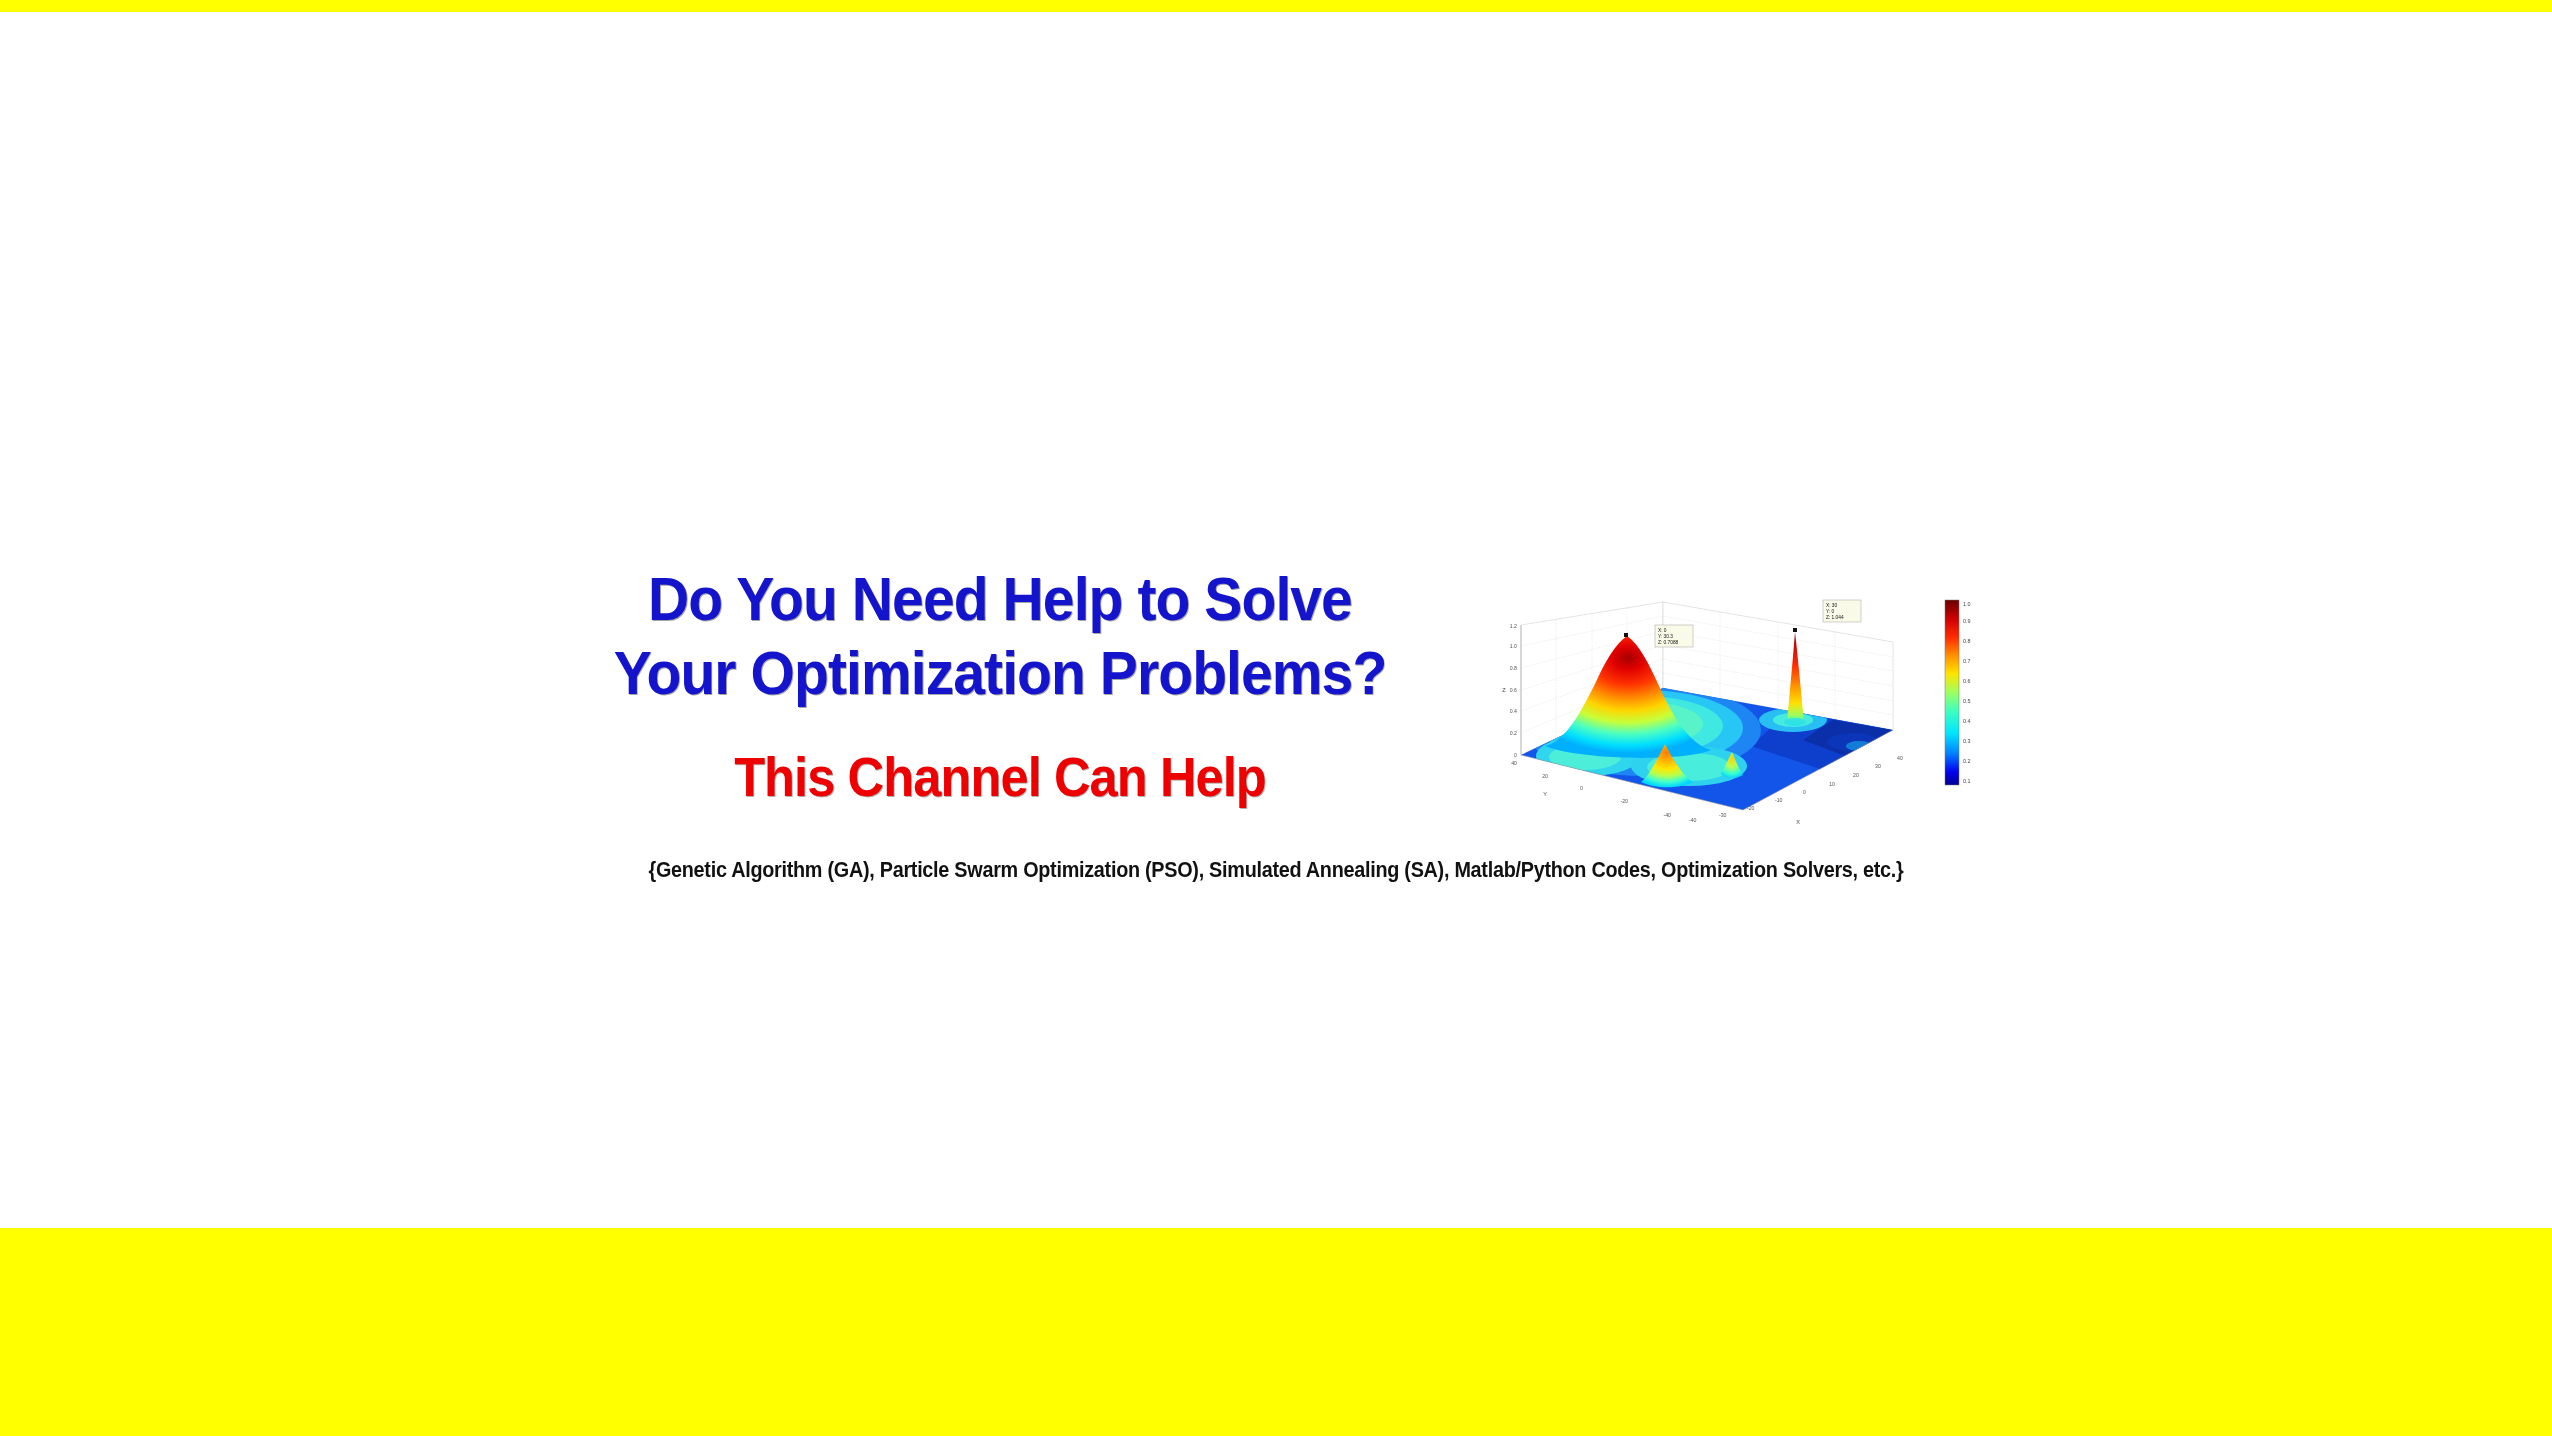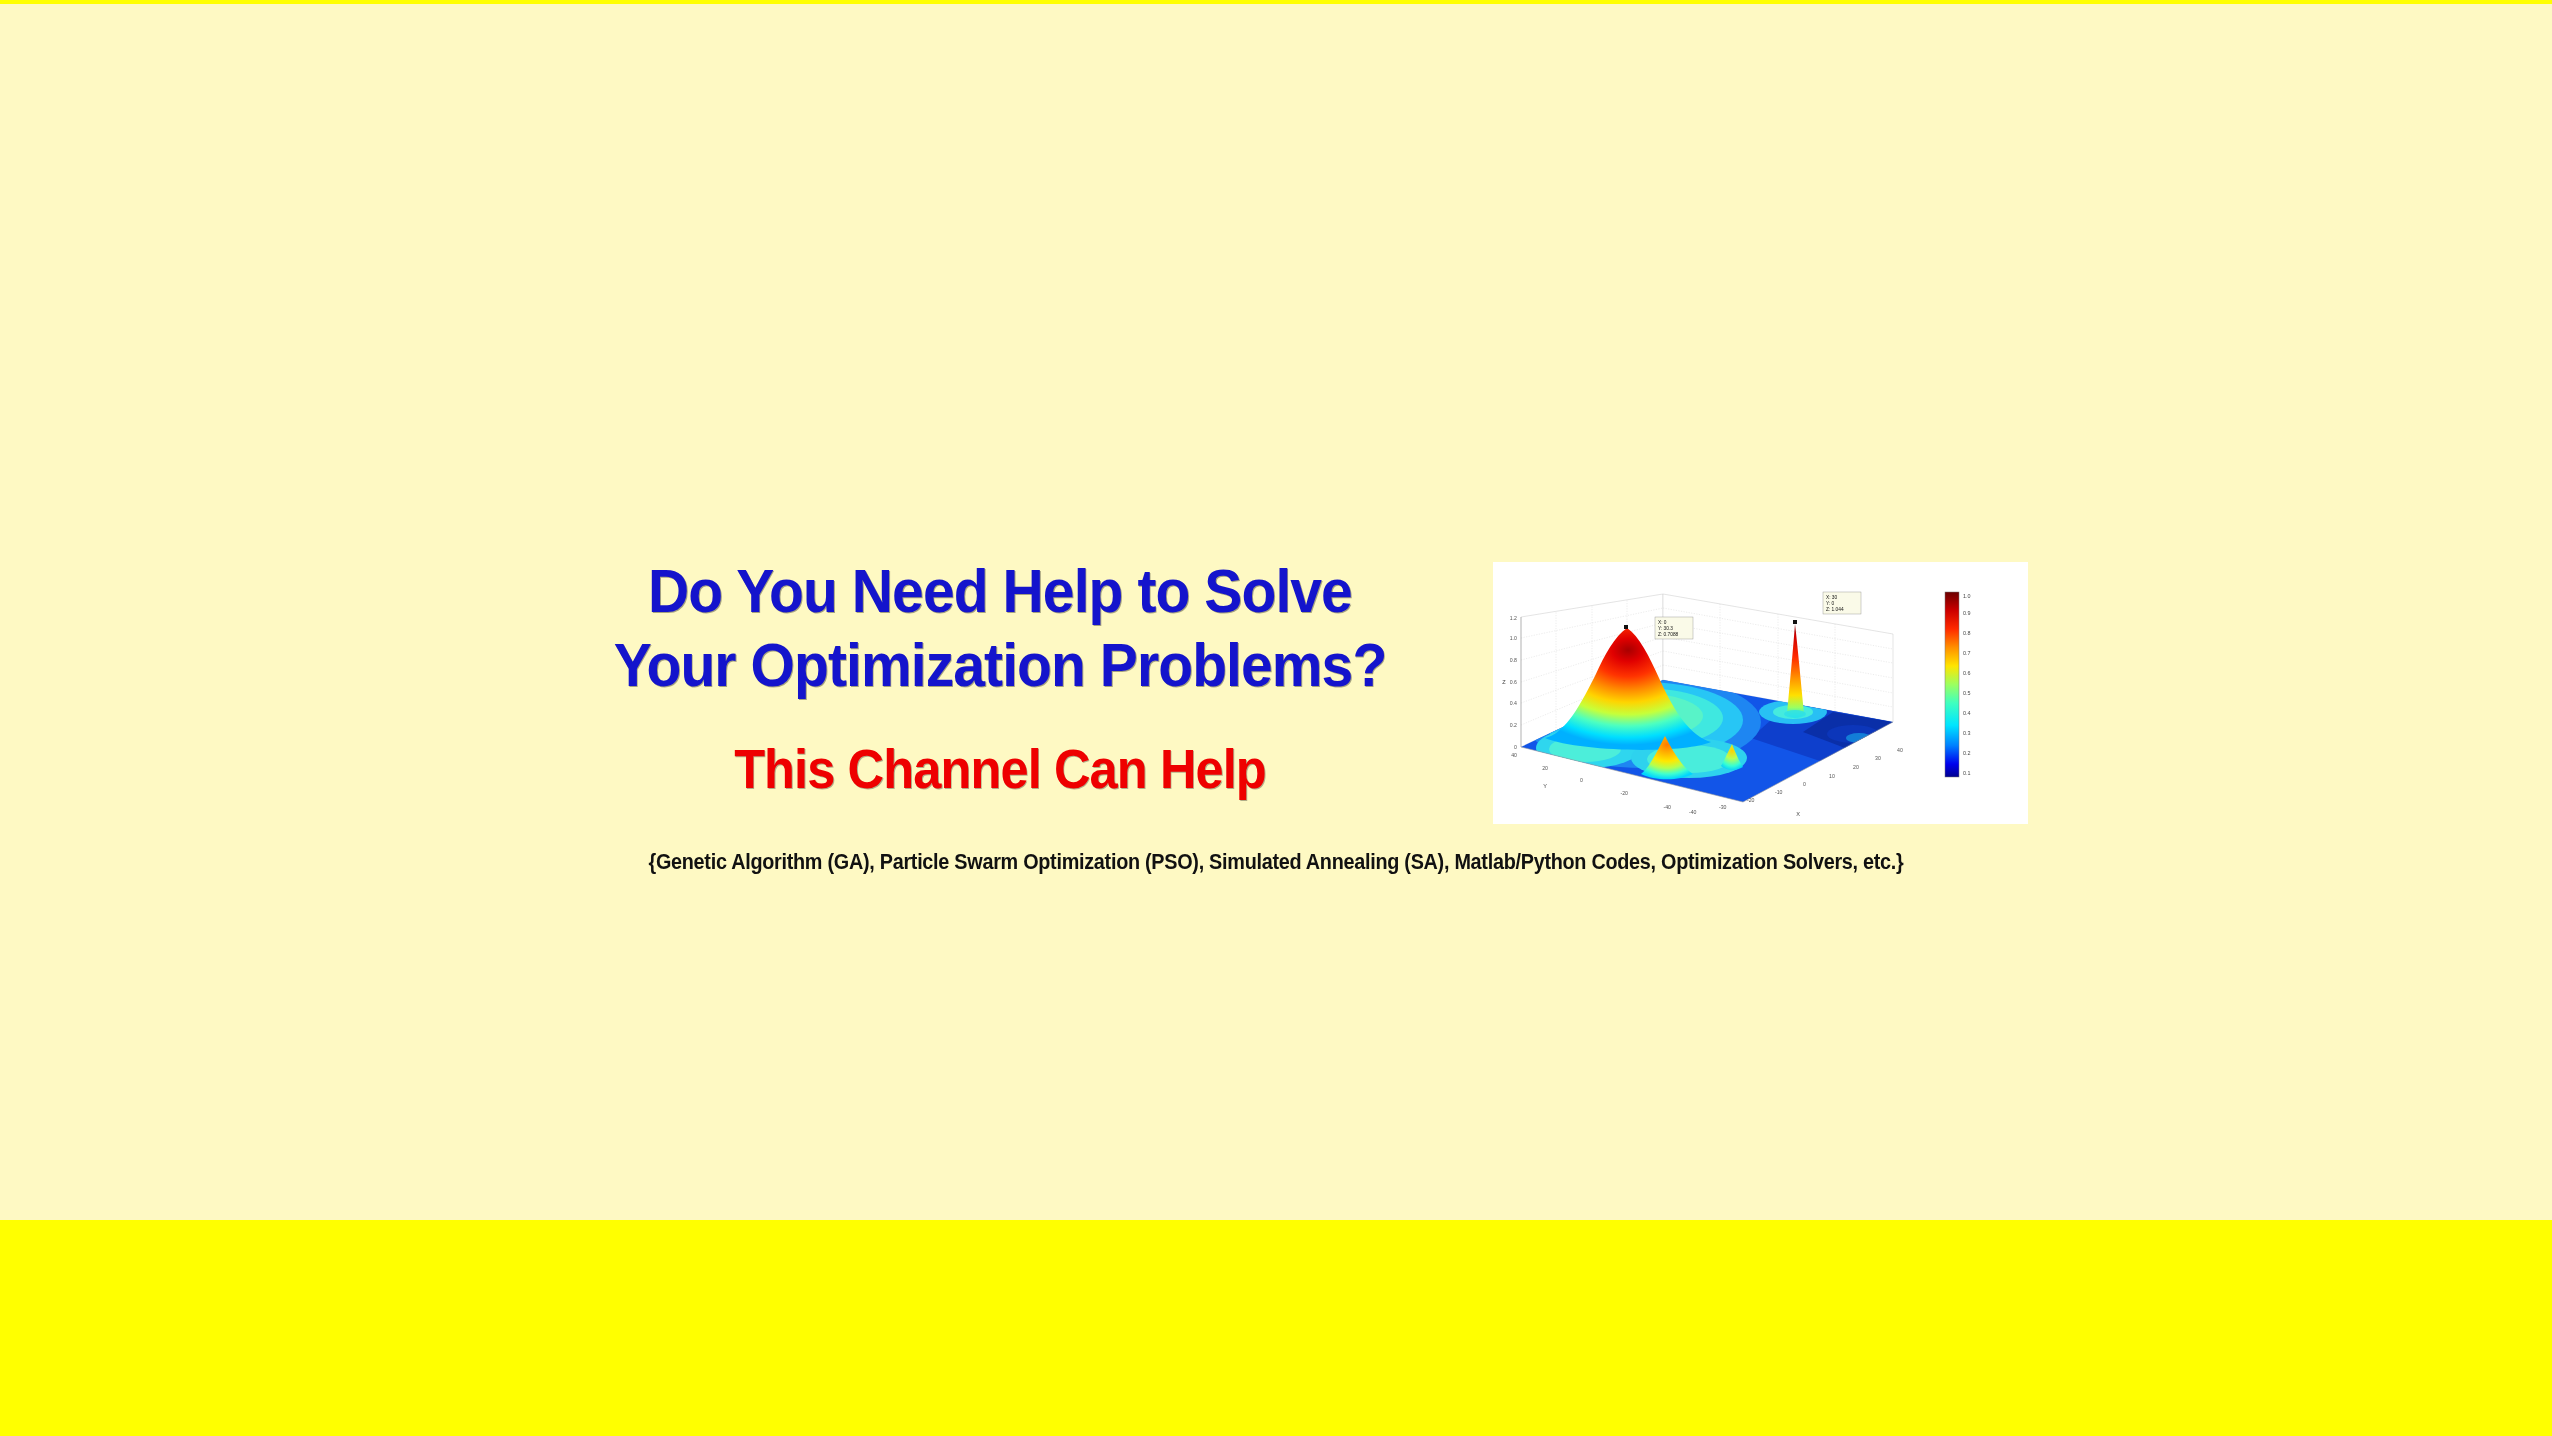--- a/index.html
+++ b/index.html
@@ -7,23 +7,23 @@
   }
   body {
     width: 2552px; height: 1436px;
     background: #FFFF00;
     font-family: "Liberation Sans", sans-serif;
     overflow: hidden;
     position: relative;
   }
   #banner {
     position: absolute;
-    left: 0; top: 4px;
+    left: 0; top: 12px;
     width: 2552px; height: 1216px;
-    background: #fef9c3;
+    background: #ffffff;
   }
 
   
   #text-block {
     position: absolute;
     left: 520px;
     top: 550px;
     width: 960px;
     text-align: center;
   }

